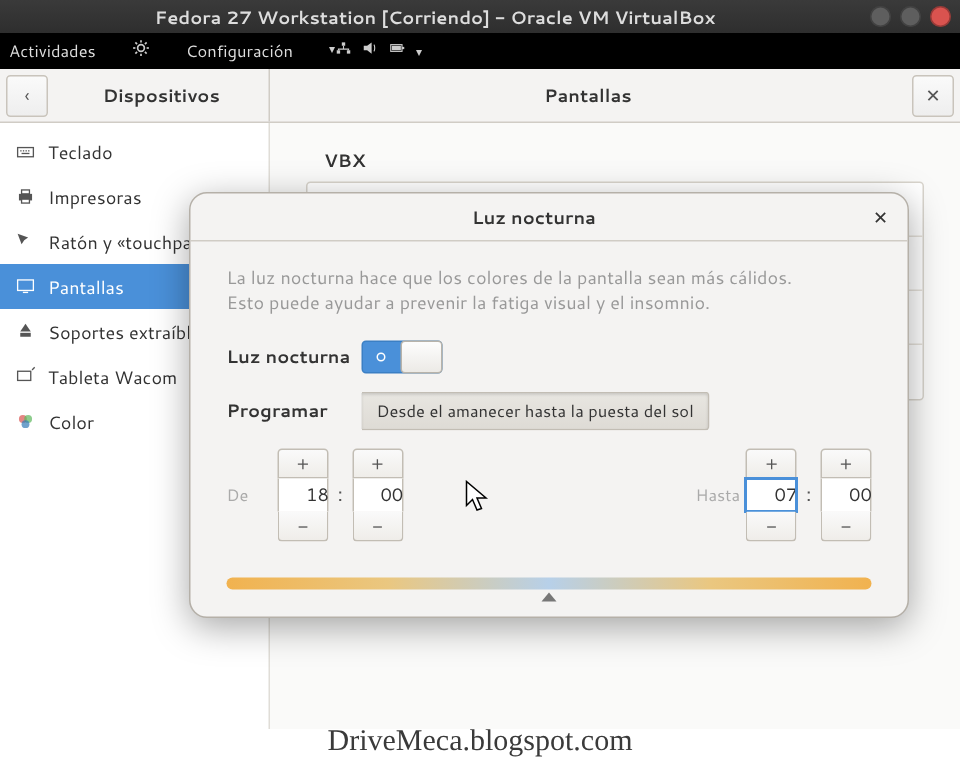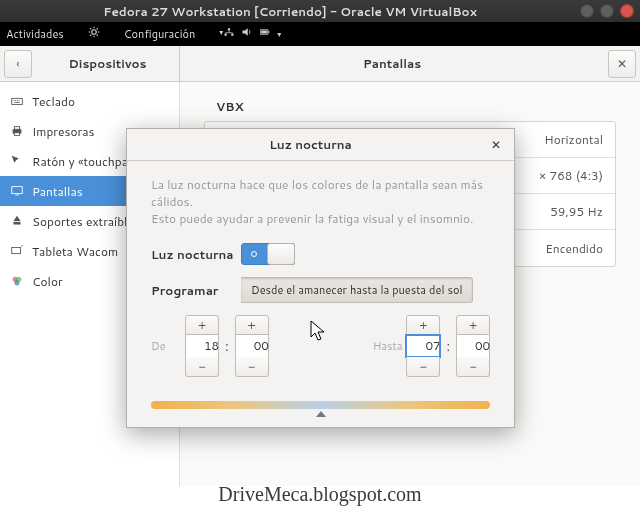--- a/index.html
+++ b/index.html
@@ -38,21 +38,21 @@
   .sb-icn { width:14px; height:14px; display:inline-block; }
 
   .panel { flex:1; background:#fafaf9; padding:16px 24px; position:relative; }
   .section-title { font-weight:bold; font-size:12px; color:#333; margin-bottom:6px; margin-left: 12px;}
   .settings-list { border:1px solid #d8d4cc; border-radius:3px; background:#fff; margin-top:4px; }
   .row { display:flex; justify-content:space-between; align-items:center; height:36px; padding:0 12px; border-bottom:1px solid #e5e1da; font-size:12px; color:#333; }
   .row:last-child { border-bottom:none; }
   .row-val { color:#555; }
 
   
-  .dialog { position:absolute; left:126px; top:128px; width:389px; background:#f4f3f2; border:1px solid #b5b0a8; border-radius:0; box-shadow:0 6px 24px rgba(0,0,0,0.35); }
+  .dialog { position:absolute; left:126px; top:128px; width:480px; background:#f4f3f2; border:1px solid #b5b0a8; border-radius:12px; box-shadow:0 6px 24px rgba(0,0,0,0.35); }
   .dlg-titlebar { height:32px; display:flex; align-items:center; border-bottom:1px solid #d0ccc5; padding:0 8px; }
   .dlg-title { flex:1; text-align:center; font-weight:bold; font-size:12px; color:#333; }
   .dlg-close { width:20px; height:20px; display:flex; align-items:center; justify-content:center; font-size:12px; color:#333; cursor:pointer; }
   .dlg-body { padding:16px 24px 18px 24px; font-size:12px; color:#888; }
   .dlg-desc { line-height:1.4; margin-bottom:16px; color:#999; }
   .form-row { display:flex; align-items:center; margin-bottom:12px; }
   .form-label { width:90px; font-weight:bold; color:#333; font-size:12px; }
   .toggle { width:54px; height:22px; border:1px solid #3b7fc4; border-radius:3px; background:#4a90d9; position:relative; display:flex; align-items:center; }
   .toggle .knob { position:absolute; right:-1px; top:-1px; width:28px; height:22px; background:linear-gradient(#fdfdfd,#eceae6); border:1px solid #b8b3aa; border-radius:3px; }
   .toggle .dot { position:absolute; left:9px; top:7px; width:6px; height:6px; border:1px solid #fff; border-radius:50%; }

